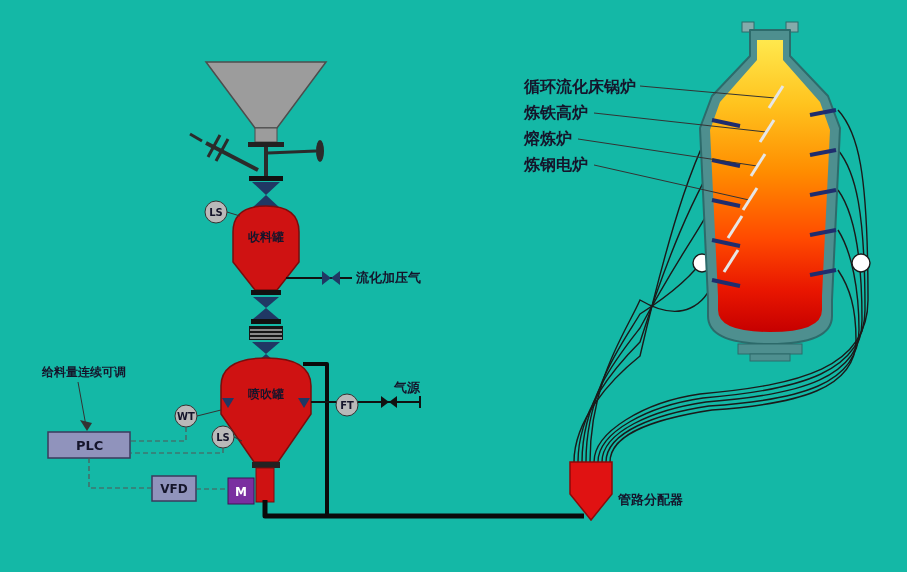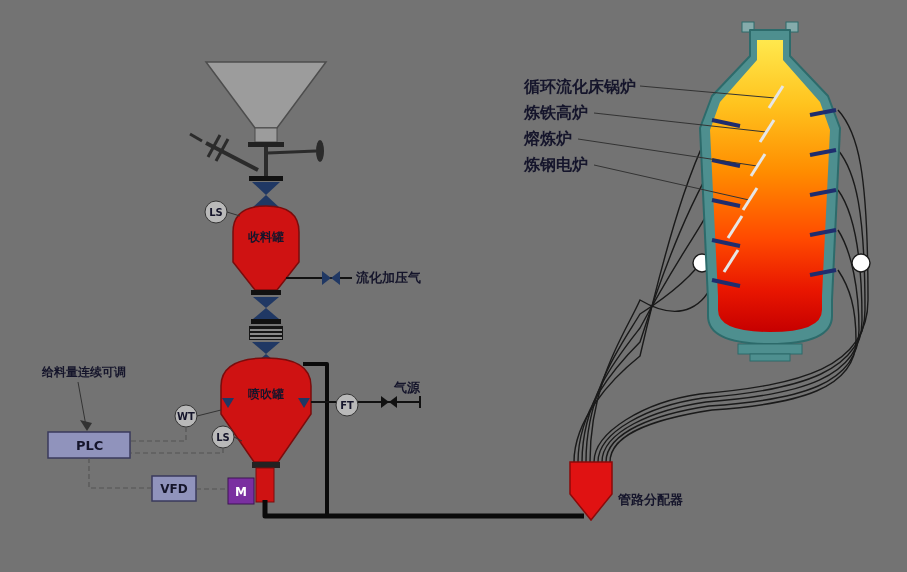--- a/index.html
+++ b/index.html
@@ -1,16 +1,16 @@
 <!DOCTYPE html>
 <html><head>
 <meta charset="utf-8">
 <style>
   html,body{margin:0;padding:0;background:#ffffff;}
-  .stage{position:relative;width:907px;height:572px;background:#737373;overflow:hidden;
+  .stage{position:relative;width:907px;height:572px;background:#14b8a6;overflow:hidden;
          font-family:"DejaVu Sans","Liberation Sans",sans-serif;}
   svg{display:block;}
   text{font-family:"DejaVu Sans","Liberation Sans",sans-serif;}
   .cn{font-weight:bold;fill:#15152b;}
   .inst{font-size:10px;font-weight:bold;fill:#15152b;}
 </style>
 </head>
 <body>
 
 <div class="stage">

